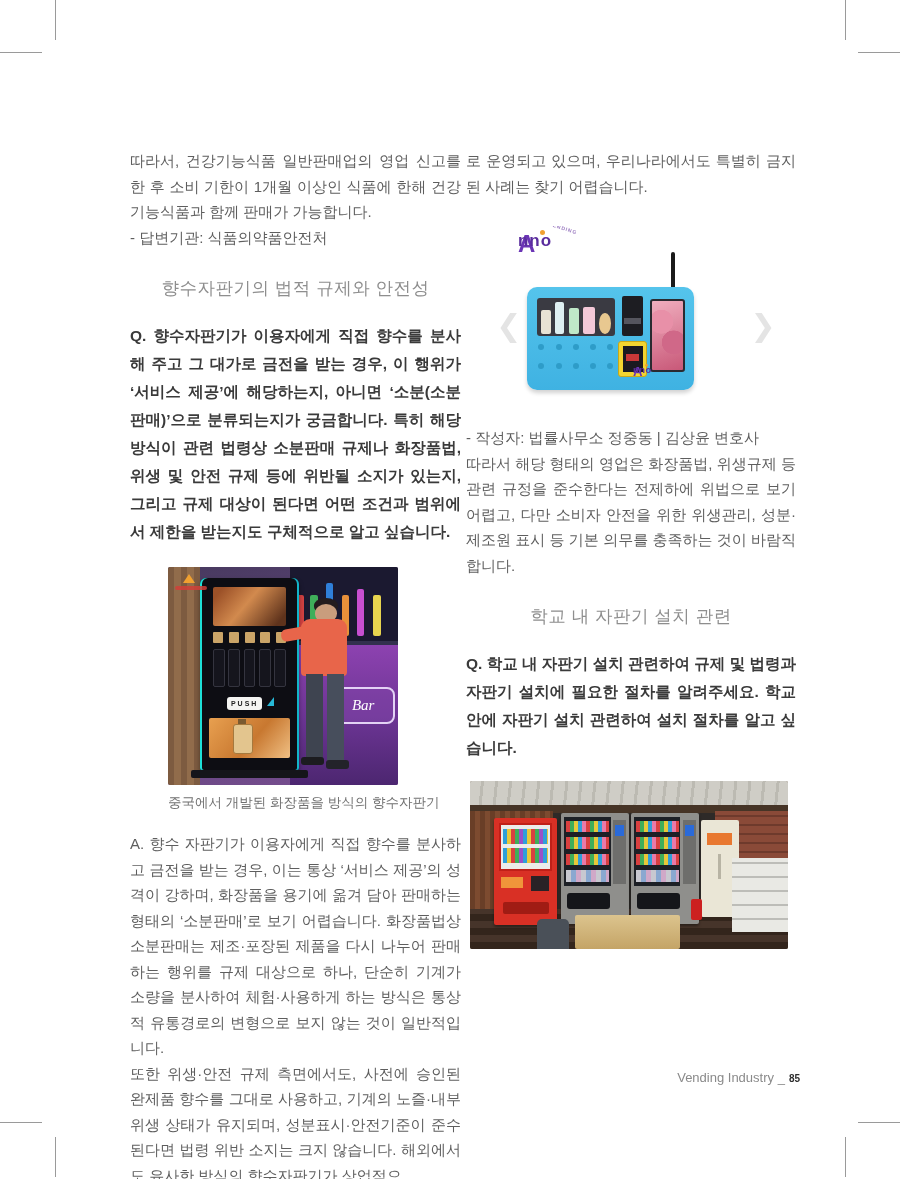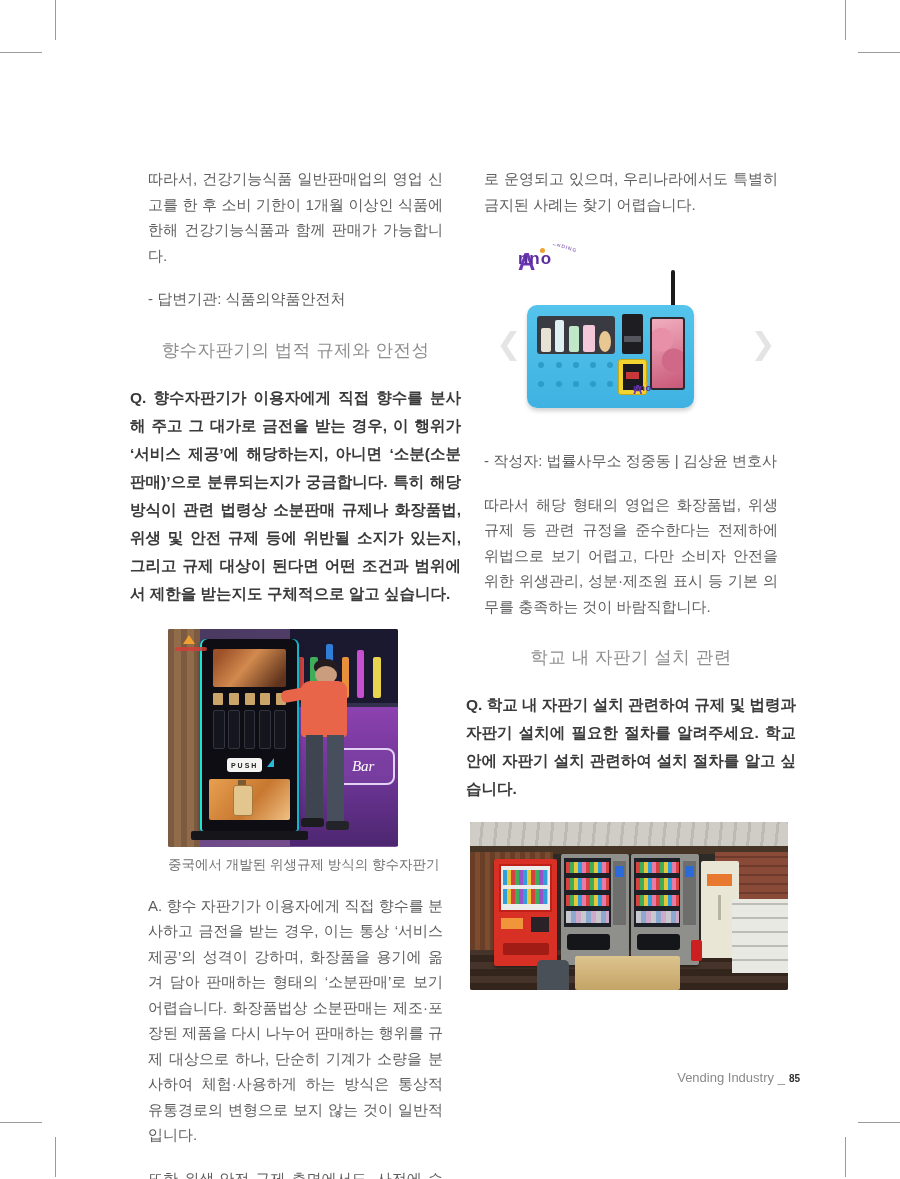--- a/index.html
+++ b/index.html
@@ -6,21 +6,21 @@
   .page{position:relative;width:900px;height:1179px;background:#ffffff;overflow:hidden;
         font-family:"Liberation Sans","DejaVu Sans",sans-serif;}
   
   .crop{position:absolute;background:#9a9a9a;}
   .crop.v{width:1px;height:40px;}
   .crop.h{height:1px;width:42px;}
   
   .col{position:absolute;top:148px;width:331px;}
   .col-left{left:130px;}
   .col-right{left:466px;width:330px;}
-  p.body{margin:18px;font-size:15px;line-height:25.5px;color:#5e5e5e;text-align:justify;word-break:break-all;}
+  p.body{margin:0;font-size:15px;line-height:25.5px;color:#5e5e5e;text-align:justify;word-break:break-all;}
   p.q{margin:0;font-size:15.5px;line-height:28px;color:#3a3a3a;font-weight:700;text-align:justify;word-break:break-all;}
   h2.sec{margin:27px 0 23px 0;font-size:17.5px;line-height:22px;color:#8e8e8e;font-weight:400;text-align:center;letter-spacing:.5px;}
   .caption{margin:9px 0 19px 38px;font-size:13.5px;line-height:18px;color:#707070;}
   
   .footer{position:absolute;top:1070px;right:100px;font-size:13px;color:#8a8a8a;}
   .footer b{font-size:10px;color:#2e2e2e;font-weight:700;margin-left:4px;}
   
   .photo1{position:relative;width:230px;height:218px;margin:21px 0 0 38px;overflow:hidden;border-radius:2px;
           background:linear-gradient(160deg,#47395e 0%,#5d4478 45%,#7c4f94 100%);}
   .photo1 *{position:absolute;}
@@ -205,21 +205,21 @@
       <div class="p1-torso"></div>
       <div class="p1-leg1"></div>
       <div class="p1-leg2"></div>
       <div class="p1-shoe1"></div>
       <div class="p1-shoe2"></div>
       <div class="p1-heylogo">
         <div class="p1-heymark"></div>
         <div class="p1-heytxt"></div>
       </div>
     </figure>
-    <p class="caption">중국에서 개발된 위생규제 방식의 향수자판기</p>
+    <p class="caption">중국에서 개발된 화장품을 방식의 향수자판기</p>
 
     <p class="body">A. 향수 자판기가 이용자에게 직접 향수를 분사하고 금전을 받는 경우, 이는 통상 ‘서비스 제공’의 성격이 강하며, 화장품을 용기에 옮겨 담아 판매하는 형태의 ‘소분판매’로 보기 어렵습니다. 화장품법상 소분판매는 제조·포장된 제품을 다시 나누어 판매하는 행위를 규제 대상으로 하나, 단순히 기계가 소량을 분사하여 체험·사용하게 하는 방식은 통상적 유통경로의 변형으로 보지 않는 것이 일반적입니다.</p>
     <p class="body">또한 위생·안전 규제 측면에서도, 사전에 승인된 완제품 향수를 그대로 사용하고, 기계의 노즐·내부 위생 상태가 유지되며, 성분표시·안전기준이 준수된다면 법령 위반 소지는 크지 않습니다. 해외에서도 유사한 방식의 향수자판기가 상업적으</p>
   </div>
 
   <div class="col col-right">
     <p class="body">로 운영되고 있으며, 우리나라에서도 특별히 금지된 사례는 찾기 어렵습니다.</p>
 
     <figure class="photo2">
       <div class="anno-logo p2-mainlogo">

